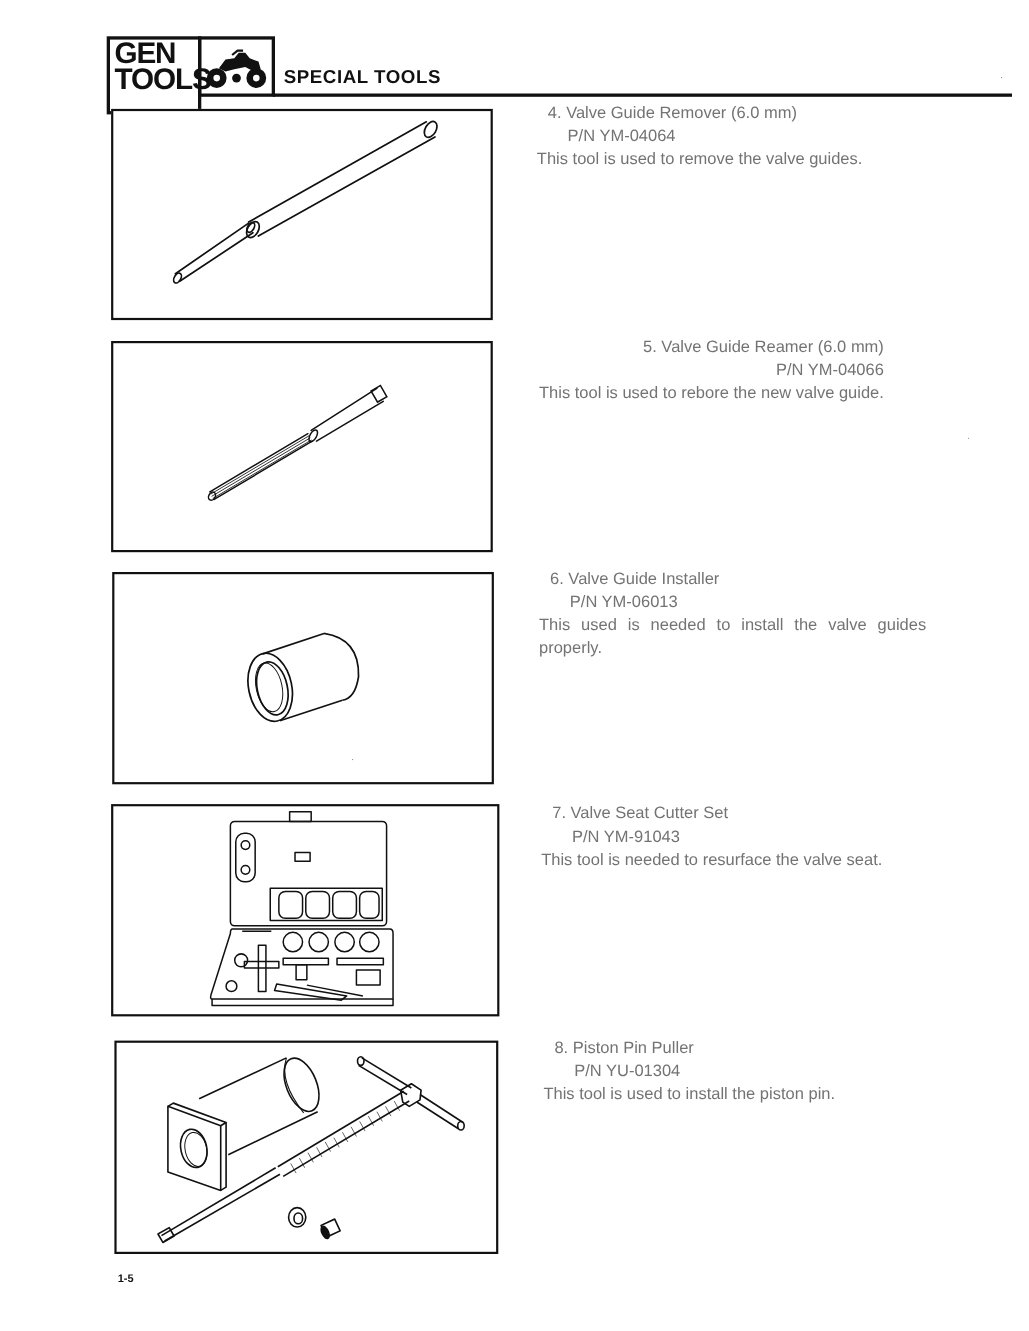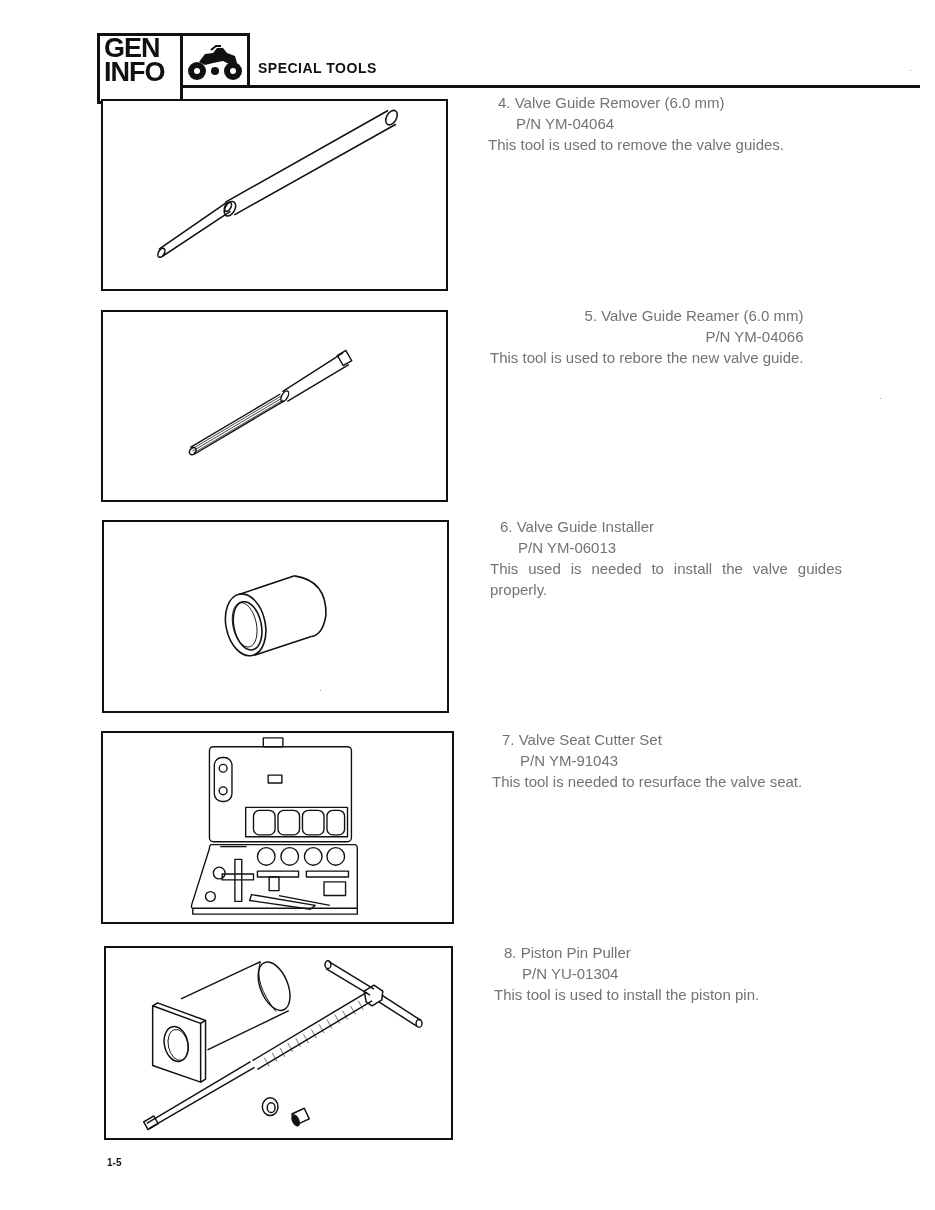--- a/index.html
+++ b/index.html
@@ -1,38 +1,38 @@
 <!DOCTYPE html>
 <html><head>
 <meta charset="utf-8">
 <style>
   html,body{margin:0;padding:0;background:#fff;}
   body{width:935px;height:1210px;position:relative;overflow:hidden;font-family:"Liberation Sans","DejaVu Sans",sans-serif;color:#111;}
   .hdr-box{position:absolute;left:97px;top:33px;width:86px;height:71px;border:3px solid #111;box-sizing:border-box;}
   .hdr-gen{position:absolute;left:4px;top:0px;font-weight:bold;font-size:27px;line-height:25px;letter-spacing:-1px;color:#111;}
   .hdr-info{position:absolute;left:4px;top:24px;font-weight:bold;font-size:27px;line-height:25px;letter-spacing:-1px;color:#111;}
   .logo-box{position:absolute;left:180px;top:33px;width:70px;height:55px;border:3px solid #111;box-sizing:border-box;}
-  .title{position:absolute;left:258px;top:60px;font-weight:bold;font-size:14px;letter-spacing:0.5px;color:#111;}
+  .title{position:absolute;left:258px;top:60px;font-weight:bold;font-size:17px;letter-spacing:0.5px;color:#111;}
   .rule{position:absolute;left:248px;top:85px;width:672px;height:3px;background:#111;}
   .frame{position:absolute;border:2.5px solid #111;box-sizing:border-box;background:#fff;}
   .frame svg{position:absolute;left:0;top:0;width:100%;height:100%;}
   .entry{position:absolute;font-size:15px;line-height:21px;color:#737373;}
   .entry .name{display:block;padding-left:10px;}
   .entry .pn{display:block;padding-left:28px;}
   .entry .desc{display:block;}
   .desc.just{text-align:justify;text-align-last:left;width:352px;word-spacing:3px;}
   .pageno{position:absolute;left:107px;top:1157px;font-size:10px;font-weight:bold;color:#111;text-align:center;}
   .speck{position:absolute;width:1px;height:1px;background:#999;}
 </style>
 </head>
 <body>
 
 <div class="hdr-box">
   <div class="hdr-gen">GEN</div>
-  <div class="hdr-info">INFO</div>
+  <div class="hdr-info">TOOLS</div>
 </div>
 <div class="logo-box">
   <svg width="64" height="49" viewBox="0 0 64 49">
 
     <path d="M16 26 L22 18 L30 17 L34 12 L40 12 L44 17 L52 20 L54 27 L46 28 L40 25 L30 27 L22 29 Z" fill="#111"></path>
     <path d="M28 14 L33 10 L38 10" stroke="#111" stroke-width="2" fill="none"></path>
 
     <circle cx="14" cy="35" r="9" fill="#111"></circle>
     <circle cx="14" cy="35" r="3" fill="#fff"></circle>
     <circle cx="50" cy="35" r="9" fill="#111"></circle>

